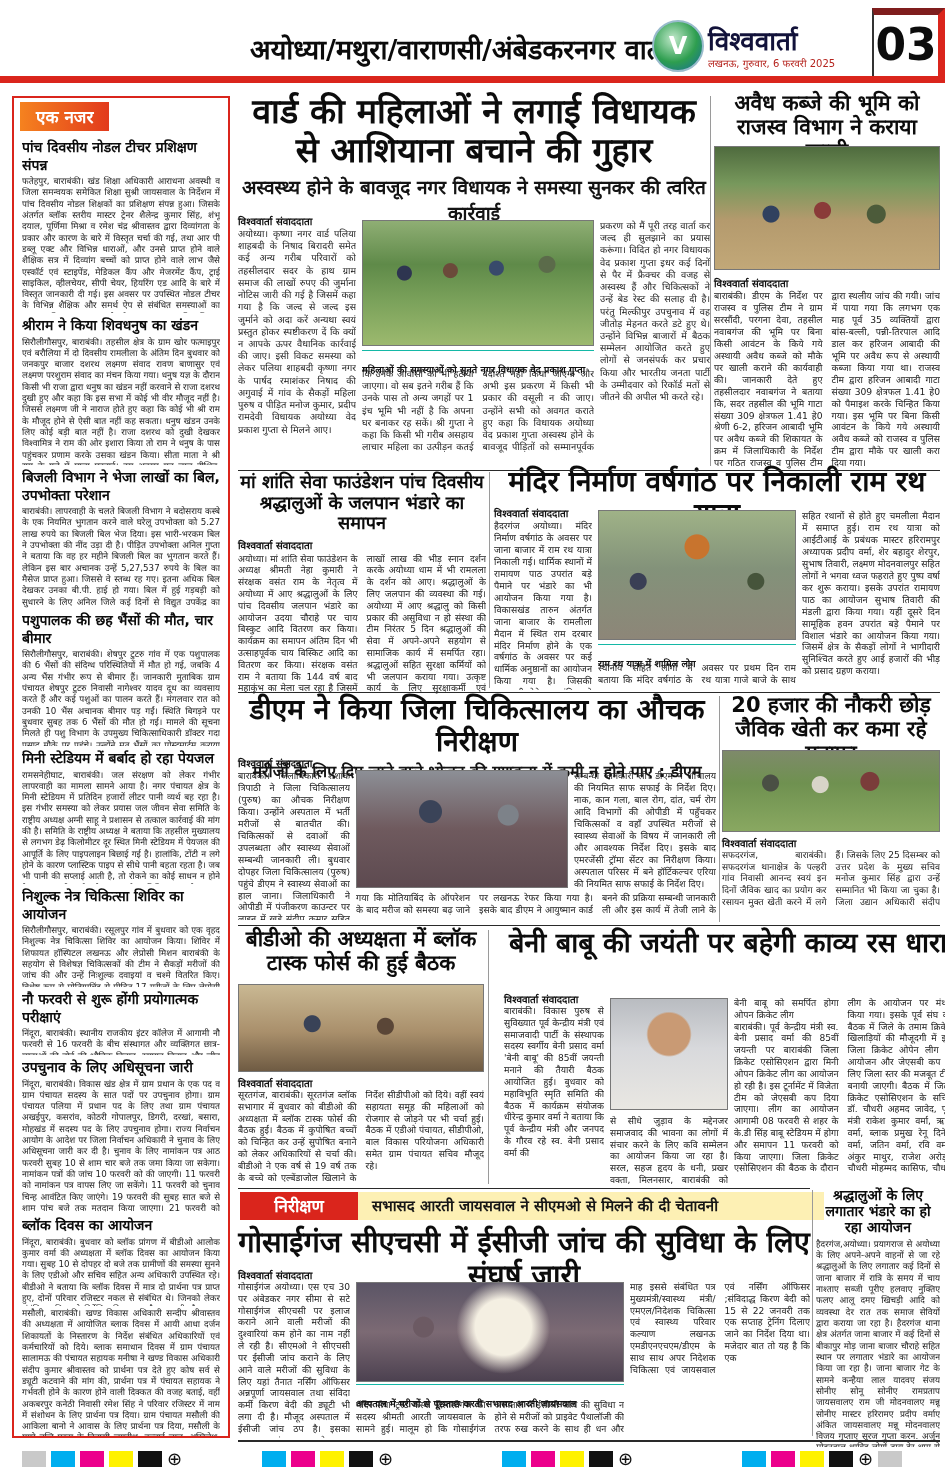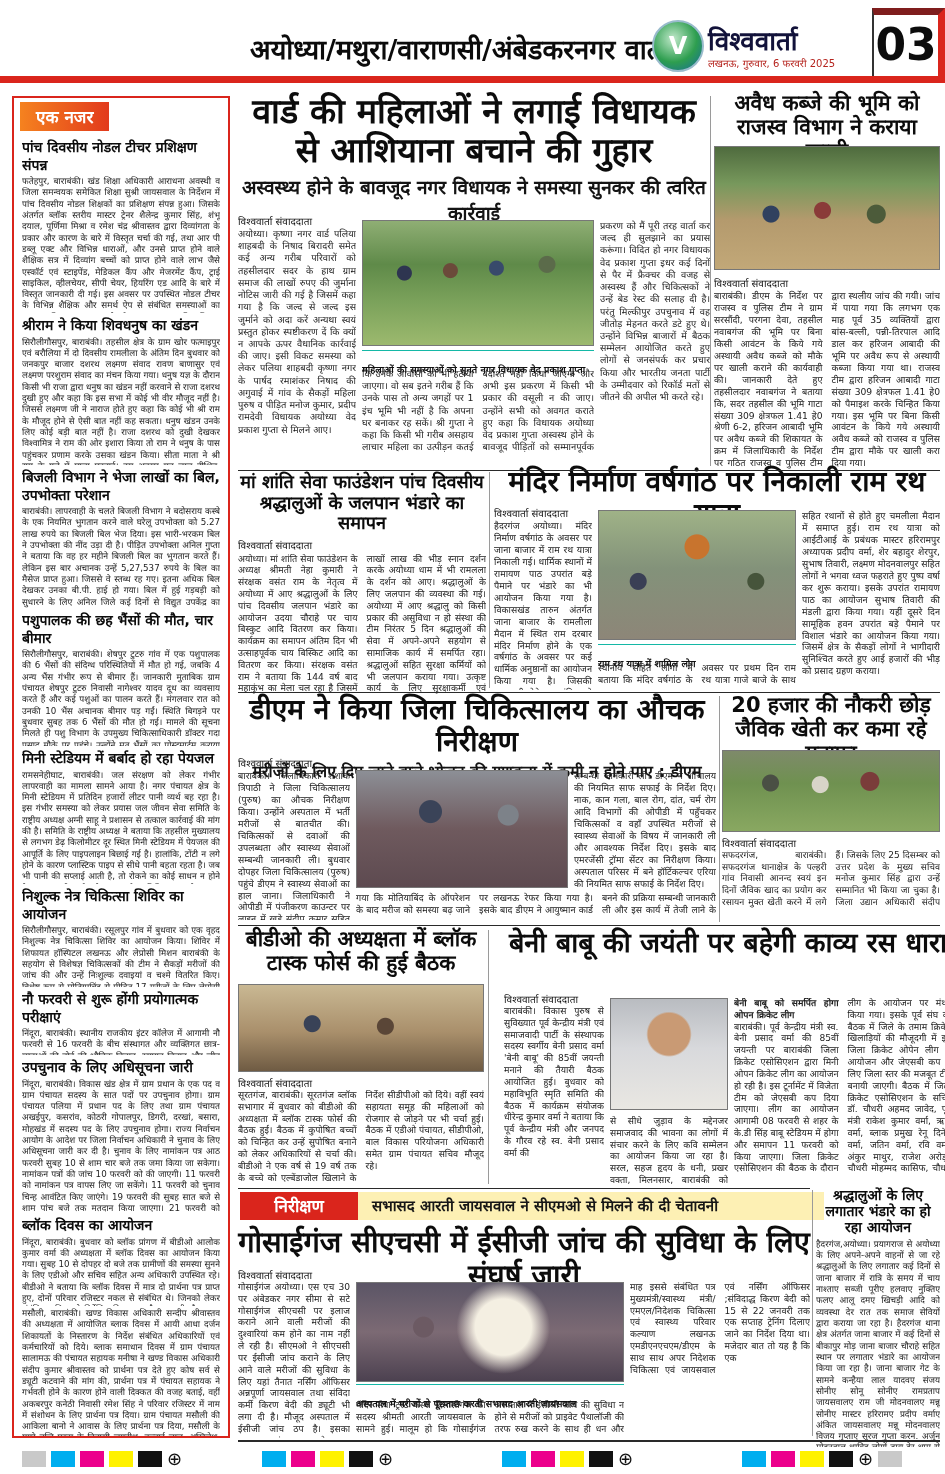--- a/index.html
+++ b/index.html
@@ -1,21 +1,21 @@
 <!DOCTYPE html>
 <html><head>
 <meta charset="utf-8">
 <style>
   html,body{margin:0;padding:0;background:#ddd}
   #page{position:relative;width:945px;height:1474px;margin:0 auto;background:#fff;
         font-family:"DejaVu Sans","Liberation Sans",sans-serif;color:#111;overflow:hidden}
   .abs{position:absolute}
   .hl{font-weight:bold;color:#0c0c0c;text-align:center;line-height:1.14}
   .sub{font-weight:bold;text-align:center;color:#141414}
-  .byline{font-weight:normal;font-size:10px;color:#111}
+  .byline{font-weight:bold;font-size:10px;color:#111}
   .bodytx{text-align:justify;color:#1c1c1c;overflow:hidden;line-height:1.3}
   .cols2{columns:2;column-gap:9px}
   .cols3{columns:3;column-gap:9px}
   .cap{font-weight:bold;font-size:9.5px;color:#111;border-top:1px solid #14b8a6;padding-top:12px;overflow:hidden;white-space:nowrap}
   .rl{position:absolute;background:#2a2a2a}
   .vr{position:absolute;background:#9a9a9a;width:1px}
   
   .site-url{font-weight:bold;font-size:15px;color:#222}
   .eicon{display:inline-block;width:24px;height:24px;border-radius:50%;
          background:radial-gradient(circle at 35% 35%,#9fd8f7,#1e8fd5 70%);color:#fff;
@@ -201,21 +201,21 @@
   </div>
 
   <div class="abs" style="left:504px;top:928px;width:448px;height:258px">
     <div class="hl" style="font-size:27px">बेनी बाबू की जयंती पर बहेगी काव्य रस धारा</div>
     <div class="abs byline" style="left:0;top:64px">विश्ववार्ता संवाददाता</div>
     <div class="abs bodytx" style="left:0;top:78px;width:100px;height:180px;font-size:9.1px">बाराबंकी। विकास पुरुष से सुविख्यात पूर्व केन्द्रीय मंत्री एवं समाजवादी पार्टी के संस्थापक सदस्य स्वर्गीय बेनी प्रसाद वर्मा 'बेनी बाबू' की 85वीं जयन्ती मनाने की तैयारी बैठक आयोजित हुई। बुधवार को महाविभूति स्मृति समिति की बैठक में कार्यक्रम संयोजक धीरेन्द्र कुमार वर्मा ने बताया कि पूर्व केन्द्रीय मंत्री और जनपद के गौरव रहे स्व. बेनी प्रसाद वर्मा की</div>
     <div class="ph ph-port" style="left:106px;top:70px;width:118px;height:112px"></div>
     <div class="abs bodytx" style="left:106px;top:188px;width:118px;height:70px;font-size:9.1px">से सीधे जुड़ाव के मद्देनजर समाजवाद की भावना का लोगों में संचार करने के लिए कवि सम्मेलन का आयोजन किया जा रहा है। सरल, सहज हृदय के धनी, प्रखर वक्ता, मिलनसार, बाराबंकी को ऊंचाइयों की ओर अग्रसर करने वाले विकास पुरुष स्व. बेनी प्रसाद वर्मा की जयन्ती पर आयोजित यह कार्यक्रम मात्र एक साहित्यिक आयोजन ही नहीं बल्कि जनता को साहित्य के माध्यम से जयन्ती मनाने का प्रेरणादायक तरीका है।</div>
     <div class="abs" style="left:230px;top:70px;width:218px;height:188px;overflow:hidden">
       <div class="cols2 bodytx" style="height:188px;font-size:9.1px">
-        <div style="font-weight:bold">बेनी बाबू को समर्पित होगा ओपन क्रिकेट लीग</div>
+        <div style="font-weight:normal">बेनी बाबू को समर्पित होगा ओपन क्रिकेट लीग</div>
         <div>बाराबंकी। पूर्व केन्द्रीय मंत्री स्व. बेनी प्रसाद वर्मा की 85वीं जयन्ती पर बाराबंकी जिला क्रिकेट एसोसिएशन द्वारा मिनी ओपन क्रिकेट लीग का आयोजन हो रही है। इस टूर्नामेंट में विजेता टीम को जेएसबी कप दिया जाएगा। लीग का आयोजन आगामी 08 फरवरी से शहर के के.डी सिंह बाबू स्टेडियम में होगा और समापन 11 फरवरी को किया जाएगा। जिला क्रिकेट एसोसिएशन की बैठक के दौरान लीग के आयोजन पर मंथन किया गया। इसके पूर्व संघ की बैठक में जिले के तमाम क्रिकेट खिलाड़ियों की मौजूदगी में इस जिला क्रिकेट ओपेन लीग के आयोजन और जेएसबी कप के लिए जिला स्तर की मजबूत टीम बनायी जाएगी। बैठक में जिला क्रिकेट एसोसिएशन के सचिव डॉ. चौधरी अहमद जावेद, पूर्व मंत्री राकेश कुमार वर्मा, ऋषि वर्मा, ब्लाक प्रमुख रेनू दिनेश वर्मा, जतिन वर्मा, रवि वर्मा, अंकुर माथुर, राजेश अरोड़ा, चौधरी मोहम्मद कासिफ, चौधरी तालिब नवाब वकाश, आशफाक अली आदि मौजूद थे।</div>
       </div>
     </div>
   </div>
 
   <div class="abs" style="left:238px;top:1192px;width:572px;height:246px">
     <div class="abs kick" style="left:2px;top:0;width:118px;height:28px">निरीक्षण</div>
     <div class="abs hl" style="left:0;top:34px;width:572px;font-size:29px">गोसाईगंज सीएचसी में ईसीजी जांच की सुविधा के लिए संघर्ष जारी</div>
     <div class="abs strap" style="left:120px;top:0;width:452px;height:28px">सभासद आरती जायसवाल ने सीएमओ से मिलने की दी चेतावनी</div>
     <div class="abs byline" style="left:0;top:76px">विश्ववार्ता संवाददाता</div>

